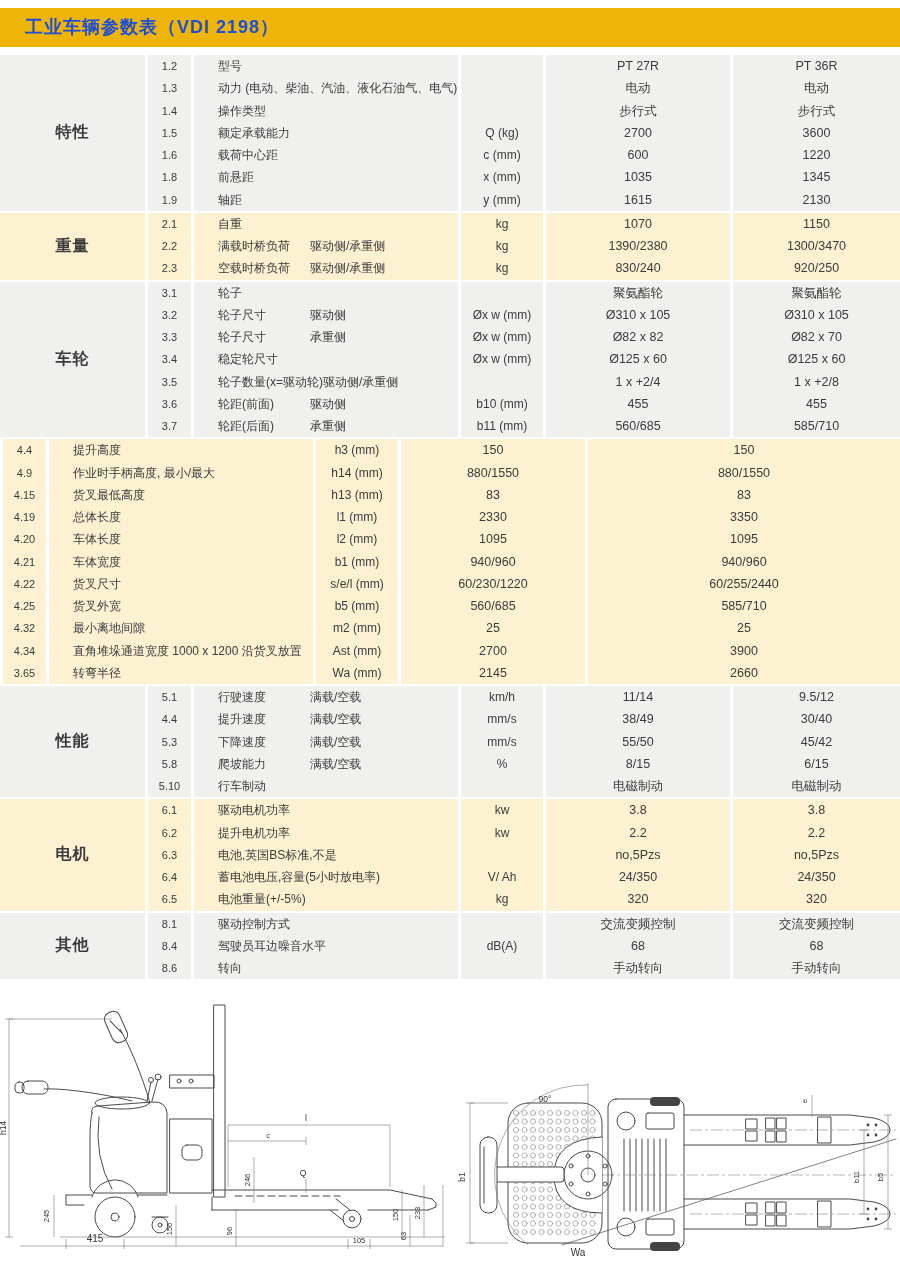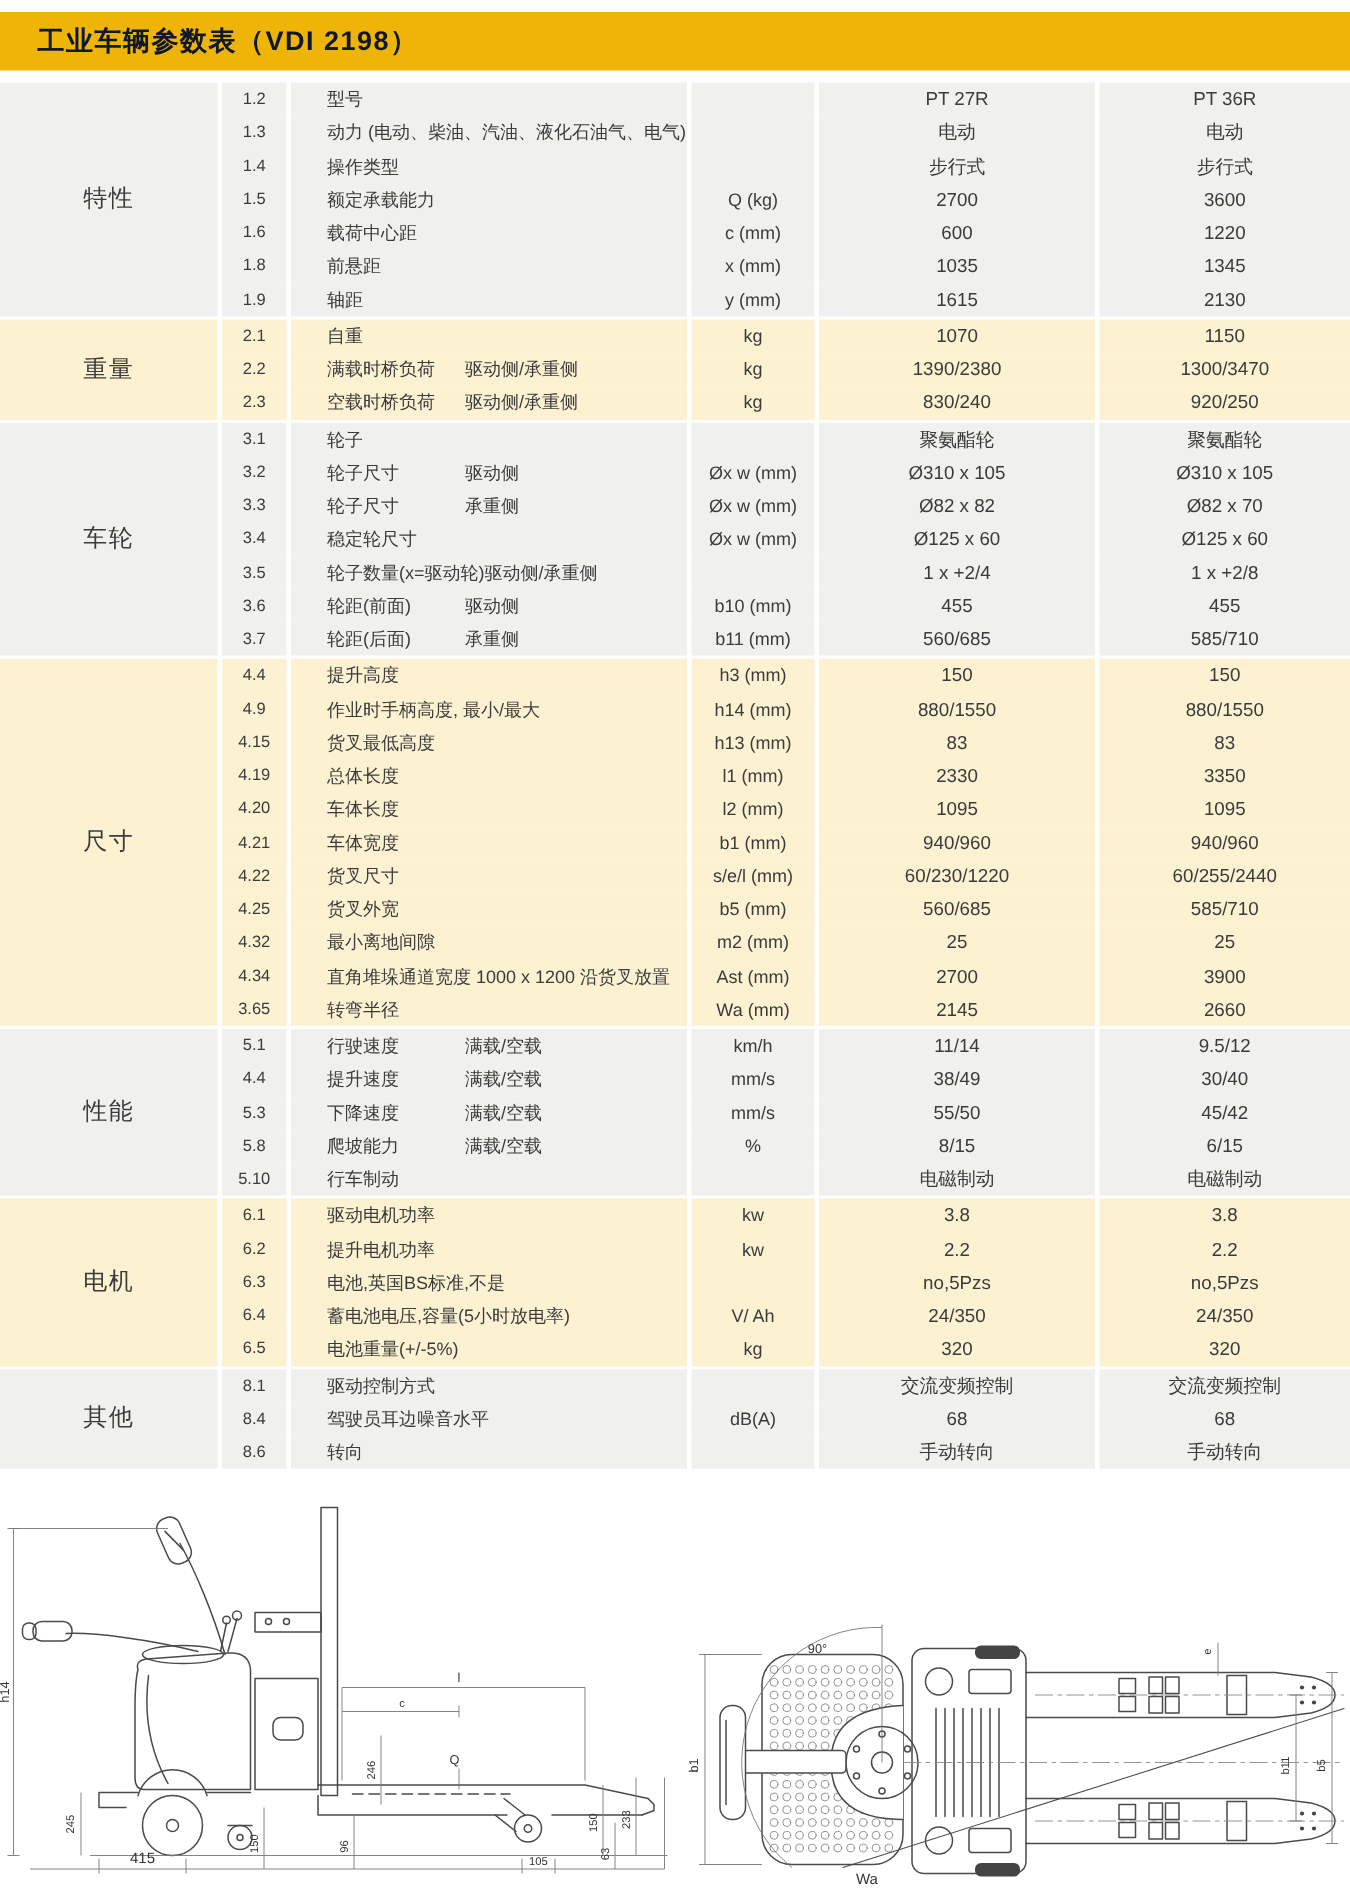--- a/index.html
+++ b/index.html
@@ -9,28 +9,28 @@
     --ink:#3b3b3b;
   }
   html,body{margin:0;padding:0;background:#fff;}
   .page{
     width:900px;height:1263px;overflow:hidden;background:#fff;
     font-family:"Liberation Sans","DejaVu Sans",sans-serif;color:var(--ink);
     position:relative;
   }
   .title-band{
     margin-top:8px;height:39px;background:var(--gold);
-    color:#0f172a;font-weight:bold;font-size:18px;line-height:39px;
+    color:#1d4ed8;font-weight:bold;font-size:18px;line-height:39px;
     padding-left:25px;box-sizing:border-box;letter-spacing:1px;
   }
   .spec-table{margin-top:8px;}
   .section{display:flex;margin-bottom:2px;}
   .cat{
     width:145px;flex:none;display:flex;align-items:center;justify-content:center;
-    font-weight:normal;font-size:16px;letter-spacing:1px;
+    font-weight:bold;font-size:16px;letter-spacing:1px;
   }
   .rows{flex:1;min-width:0;display:flex;flex-direction:column;}
   .row{display:flex;height:22.25px;}
   .cell{margin-left:3px;line-height:22.25px;font-size:12px;white-space:nowrap;overflow:hidden;}
   .tone-gray .cell,.tone-gray .cat{background:var(--gray);}
   .tone-cream .cell,.tone-cream .cat{background:var(--cream);}
   .c-num{width:43px;flex:none;text-align:center;font-size:11px;}
   .c-desc{width:264px;flex:none;padding-left:24px;box-sizing:border-box;}
   .c-desc .d1{display:inline-block;min-width:92px;}
   .c-unit{width:82px;flex:none;text-align:center;}
@@ -185,21 +185,20 @@
           <div class="row">
             <div class="cell c-num">3.7</div>
             <div class="cell c-desc"><span class="d1">轮距(后面)</span><span>承重侧</span></div>
             <div class="cell c-unit">b11 (mm)</div>
             <div class="cell c-v1">560/685</div>
             <div class="cell c-v2">585/710</div>
           </div>
         </div>
       </div>
       <div class="section tone-cream">
-        <div class="cat">尺寸</div>
         <div class="rows">
           <div class="row">
             <div class="cell c-num">4.4</div>
             <div class="cell c-desc">提升高度</div>
             <div class="cell c-unit">h3 (mm)</div>
             <div class="cell c-v1">150</div>
             <div class="cell c-v2">150</div>
           </div>
           <div class="row">
             <div class="cell c-num">4.9</div>

